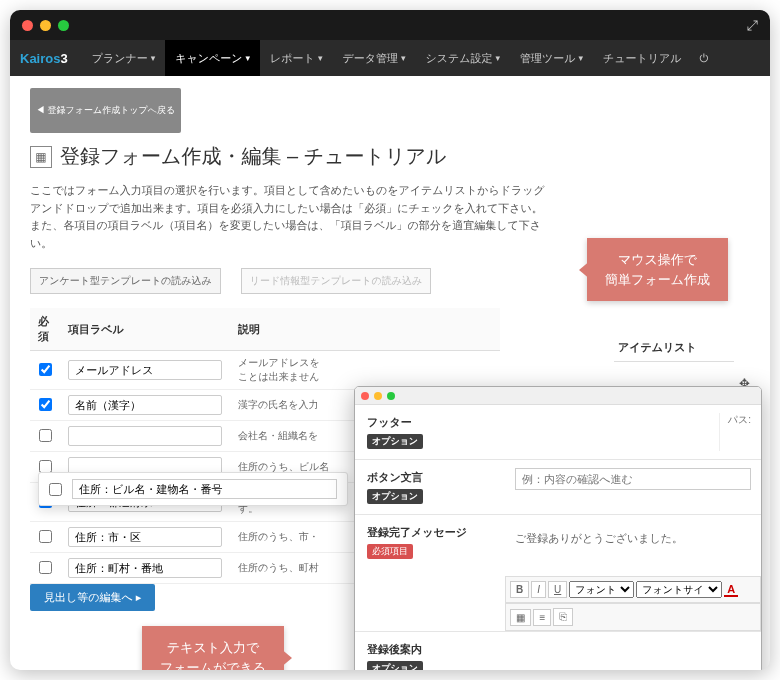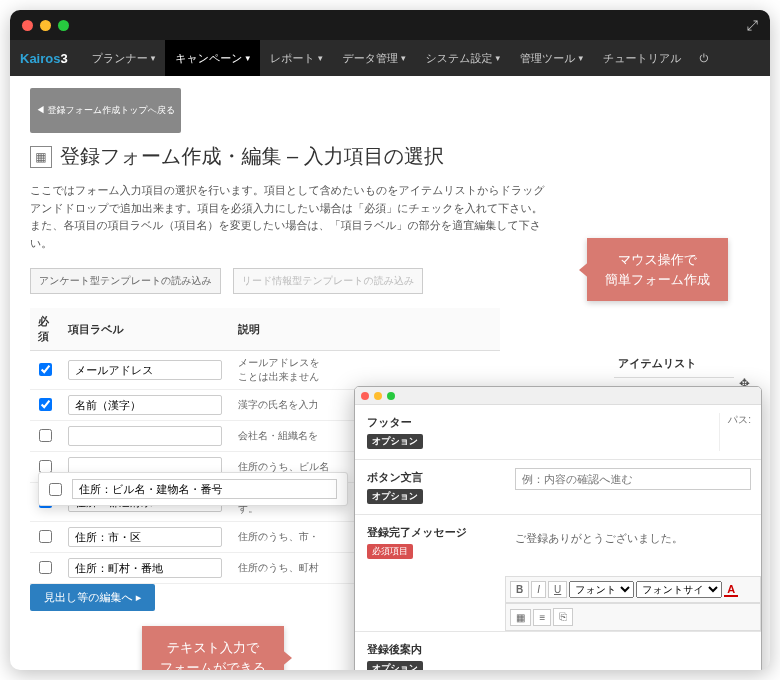--- a/index.html
+++ b/index.html
@@ -19,41 +19,41 @@
 .nav-item.active { background: #000; color: #fff; }
 .caret { margin-left: 3px; font-size: 9px; }
 .nav-item.power { padding: 0 8px; }
 
 .content { padding: 12px 20px; height: calc(100% - 66px); overflow: hidden; position: relative; }
 .breadcrumb-btn { display: inline-block; background: #888; color: #fff; font-size: 9px; padding: 16px 6px; border-radius: 2px; cursor: pointer; }
 .page-title { display: flex; align-items: center; gap: 8px; margin: 10px 0 12px; }
 .page-title .icon-box { width: 22px; height: 22px; border: 1px solid #888; display: inline-flex; align-items: center; justify-content: center; font-size: 12px; color: #666; }
 .page-title h1 { font-size: 20px; font-weight: normal; color: #333; }
 .description { font-size: 11px; color: #555; line-height: 1.6; margin-bottom: 16px; max-width: 520px; }
-.template-btns { display: flex; gap: 12px; margin-bottom: 14px; }
+.template-btns { display: flex; gap: 20px; margin-bottom: 14px; }
 .template-btn { font-size: 10px; padding: 5px 8px; border: 1px solid #ccc; background: #f5f5f5; color: #666; cursor: pointer; }
 .template-btn.disabled { color: #bbb; background: #f9f9f9; }
 
 .main-row { display: flex; gap: 14px; }
 .table-area { flex: 0 0 470px; }
 table { width: 100%; border-collapse: collapse; font-size: 11px; }
 th { text-align: left; font-weight: bold; padding: 6px 8px; border-bottom: 1px solid #ddd; background: #fafafa; }
 td { padding: 5px 8px; border-bottom: 1px solid #eee; vertical-align: middle; }
 td.cb { width: 30px; text-align: center; }
 td.lbl { width: 170px; }
 td.lbl input { width: 100%; padding: 3px 6px; border: 1px solid #ccc; font-size: 11px; border-radius: 2px; }
 td.desc { color: #666; font-size: 10px; }
 input[type=checkbox] { cursor: pointer; }
 
 .dragging-row { position: absolute; left: 28px; top: 396px; width: 310px; background: #fff; border: 1px solid #ddd; box-shadow: 0 4px 12px rgba(0,0,0,.15); border-radius: 3px; padding: 6px 10px; display: flex; align-items: center; gap: 10px; }
 .dragging-row input[type=text] { flex: 1; padding: 3px 6px; border: 1px solid #ccc; font-size: 11px; }
 
 .step-btn { display: inline-block; background: #2c7fc1; color: #fff; font-size: 11px; padding: 6px 14px; border-radius: 2px; cursor: pointer; }
 
-.item-list-header { width: 120px; font-size: 11px; font-weight: bold; padding: 6px 4px; border-bottom: 1px solid #ddd; position: absolute; right: 36px; top: 274px; }
+.item-list-header { width: 120px; font-size: 11px; font-weight: bold; padding: 6px 4px; border-bottom: 1px solid #ddd; position: absolute; right: 36px; top: 258px; }
 .drag-handles { position: absolute; right: 20px; top: 300px; display: flex; flex-direction: column; gap: 16px; }
 .drag-handle { font-size: 13px; color: #555; cursor: move; }
 
 
 .callout { position: absolute; background: #d87a71; color: #fff; font-size: 13px; padding: 12px 18px; text-align: center; line-height: 1.5; box-shadow: 0 2px 6px rgba(0,0,0,.2); }
 .callout::before { content: ""; position: absolute; width: 0; height: 0; }
 .callout.c1 { right: 42px; top: 162px; }
 .callout.c1::before { left: -18px; top: 50%; margin-top: -10px; border: 10px solid transparent; border-right: 12px solid #d87a71; }
 .callout.c2 { left: 132px; top: 550px; }
 .callout.c2::before { right: -18px; top: 50%; margin-top: -10px; border: 10px solid transparent; border-left: 12px solid #d87a71; }
@@ -108,21 +108,21 @@
         <div class="nav-item">チュートリアル</div>
       </div>
     <div class="nav-item power">⏻</div>
   </div>
 
   <div class="content">
     <span class="breadcrumb-btn">◀ 登録フォーム作成トップへ戻る</span>
 
     <div class="page-title">
       <span class="icon-box">▦</span>
-      <h1>登録フォーム作成・編集 – 入力項目の選択</h1>
+      <h1>登録フォーム作成・編集 – チュートリアル</h1>
     </div>
 
     <p class="description">ここではフォーム入力項目の選択を行います。項目として含めたいものをアイテムリストからドラッグアンドドロップで追加出来ます。項目を必須入力にしたい場合は「必須」にチェックを入れて下さい。また、各項目の項目ラベル（項目名）を変更したい場合は、「項目ラベル」の部分を適宜編集して下さい。</p>
 
     <div class="template-btns">
       <span class="template-btn">アンケート型テンプレートの読み込み</span>
       <span class="template-btn disabled">リード情報型テンプレートの読み込み</span>
     </div>
 
     <div class="main-row">

